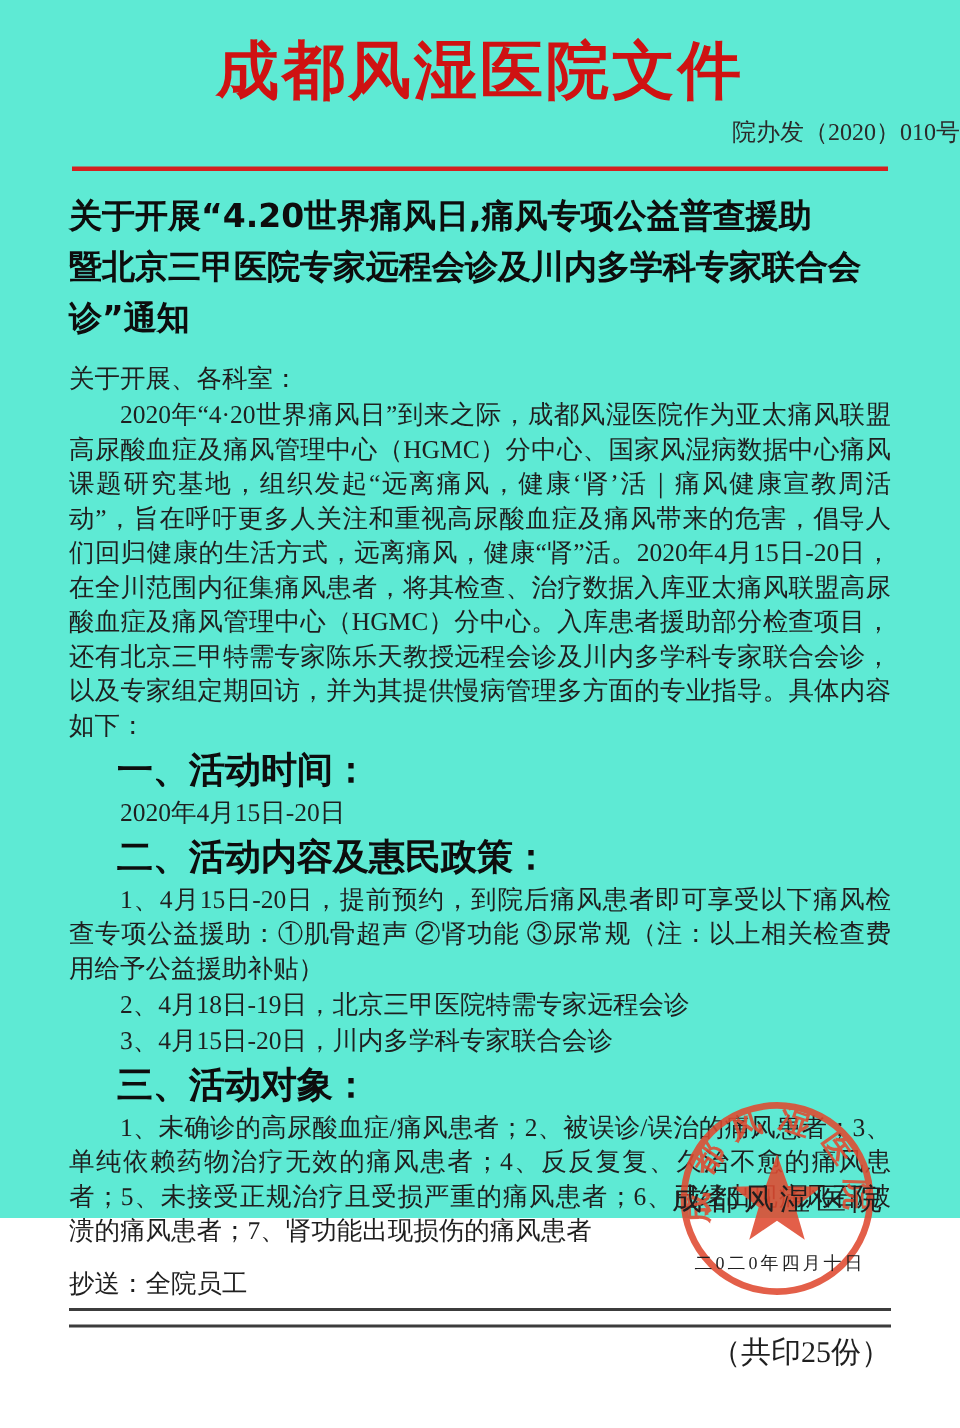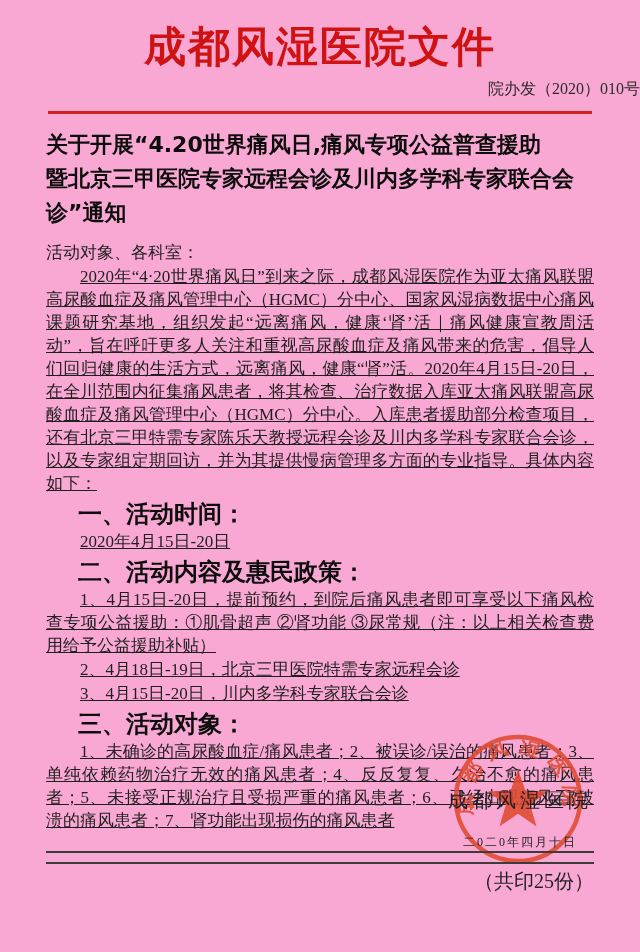--- a/index.html
+++ b/index.html
@@ -4,21 +4,21 @@
 <style>
   * { margin: 0; padding: 0; box-sizing: border-box; }
   html, body { background: #ffffff; }
   body {
     width: 640px; height: 952px;
     font-family: "Liberation Serif", "DejaVu Serif", serif;
     color: #1f1f1f;
     position: relative;
     overflow: hidden;
   }
-  .page { position: relative; width: 640px; height: 952px; background: #f9a8d4; }
+  .page { position: relative; width: 640px; height: 812px; background: #5eead4; }
 
   
   .org-title {
     padding-top: 22px;
     text-align: center;
     font-family: "DejaVu Sans", "Liberation Sans", sans-serif;
     font-weight: bold;
     font-size: 42px;
     line-height: 50px;
     letter-spacing: 2px;
@@ -52,21 +52,20 @@
     margin-top: 11px;
     font-size: 17px;
     line-height: 23px;
   }
   .body-para {
     font-size: 17px;
     line-height: 23px;
     text-indent: 2em;
     text-align: justify;
     margin-top: 1px;
-    text-decoration: underline;
   }
   .section-heading {
     margin-top: 8px;
     padding-left: 32px;
     font-family: Liberation Mono, monospace;
     font-weight: bold;
     font-size: 24px;
     line-height: 26px;
     color: #0d0d0d;
   }
@@ -115,21 +114,21 @@
   <div class="doc-number">院办发（2020）010号</div>
   <div class="red-rule"></div>
 
   <div class="content">
 
     <div class="notice-title">
       <div>关于开展“4.20世界痛风日,痛风专项公益普查援助</div>
       <div>暨北京三甲医院专家远程会诊及川内多学科专家联合会诊”通知</div>
     </div>
 
-    <div class="salutation">活动对象、各科室：</div>
+    <div class="salutation">关于开展、各科室：</div>
     <p class="body-para">2020年“4·20世界痛风日”到来之际，成都风湿医院作为亚太痛风联盟高尿酸血症及痛风管理中心（HGMC）分中心、国家风湿病数据中心痛风课题研究基地，组织发起“远离痛风，健康‘肾’活｜痛风健康宣教周活动”，旨在呼吁更多人关注和重视高尿酸血症及痛风带来的危害，倡导人们回归健康的生活方式，远离痛风，健康“肾”活。2020年4月15日-20日，在全川范围内征集痛风患者，将其检查、治疗数据入库亚太痛风联盟高尿酸血症及痛风管理中心（HGMC）分中心。入库患者援助部分检查项目，还有北京三甲特需专家陈乐天教授远程会诊及川内多学科专家联合会诊，以及专家组定期回访，并为其提供慢病管理多方面的专业指导。具体内容如下：</p>
 
     <div class="section-heading">一、活动时间：</div>
     <p class="body-para">2020年4月15日-20日</p>
 
     <div class="section-heading">二、活动内容及惠民政策：</div>
     <p class="body-para">1、4月15日-20日，提前预约，到院后痛风患者即可享受以下痛风检查专项公益援助：①肌骨超声 ②肾功能 ③尿常规（注：以上相关检查费用给予公益援助补贴）</p>
     <p class="body-para">2、4月18日-19日，北京三甲医院特需专家远程会诊</p>
     <p class="body-para">3、4月15日-20日，川内多学科专家联合会诊</p>
 
@@ -145,18 +144,19 @@
       <textPath href="#seal-arc" startOffset="50%" text-anchor="middle">成都风湿医院</textPath>
     </text>
   </svg>
 
   <div class="signature">
     <div class="sig-org">成都风湿医院</div>
     <div class="sig-date">二0二0年四月十日</div>
   </div>
 
   <div class="footer">
+    <div class="cc-line">抄送：全院员工</div>
     <div class="footer-rule"></div>
     <div class="footer-rule-2"></div>
     <div class="copies">（共印25份）</div>
   </div>
 
 </div>
 
 </body></html>

